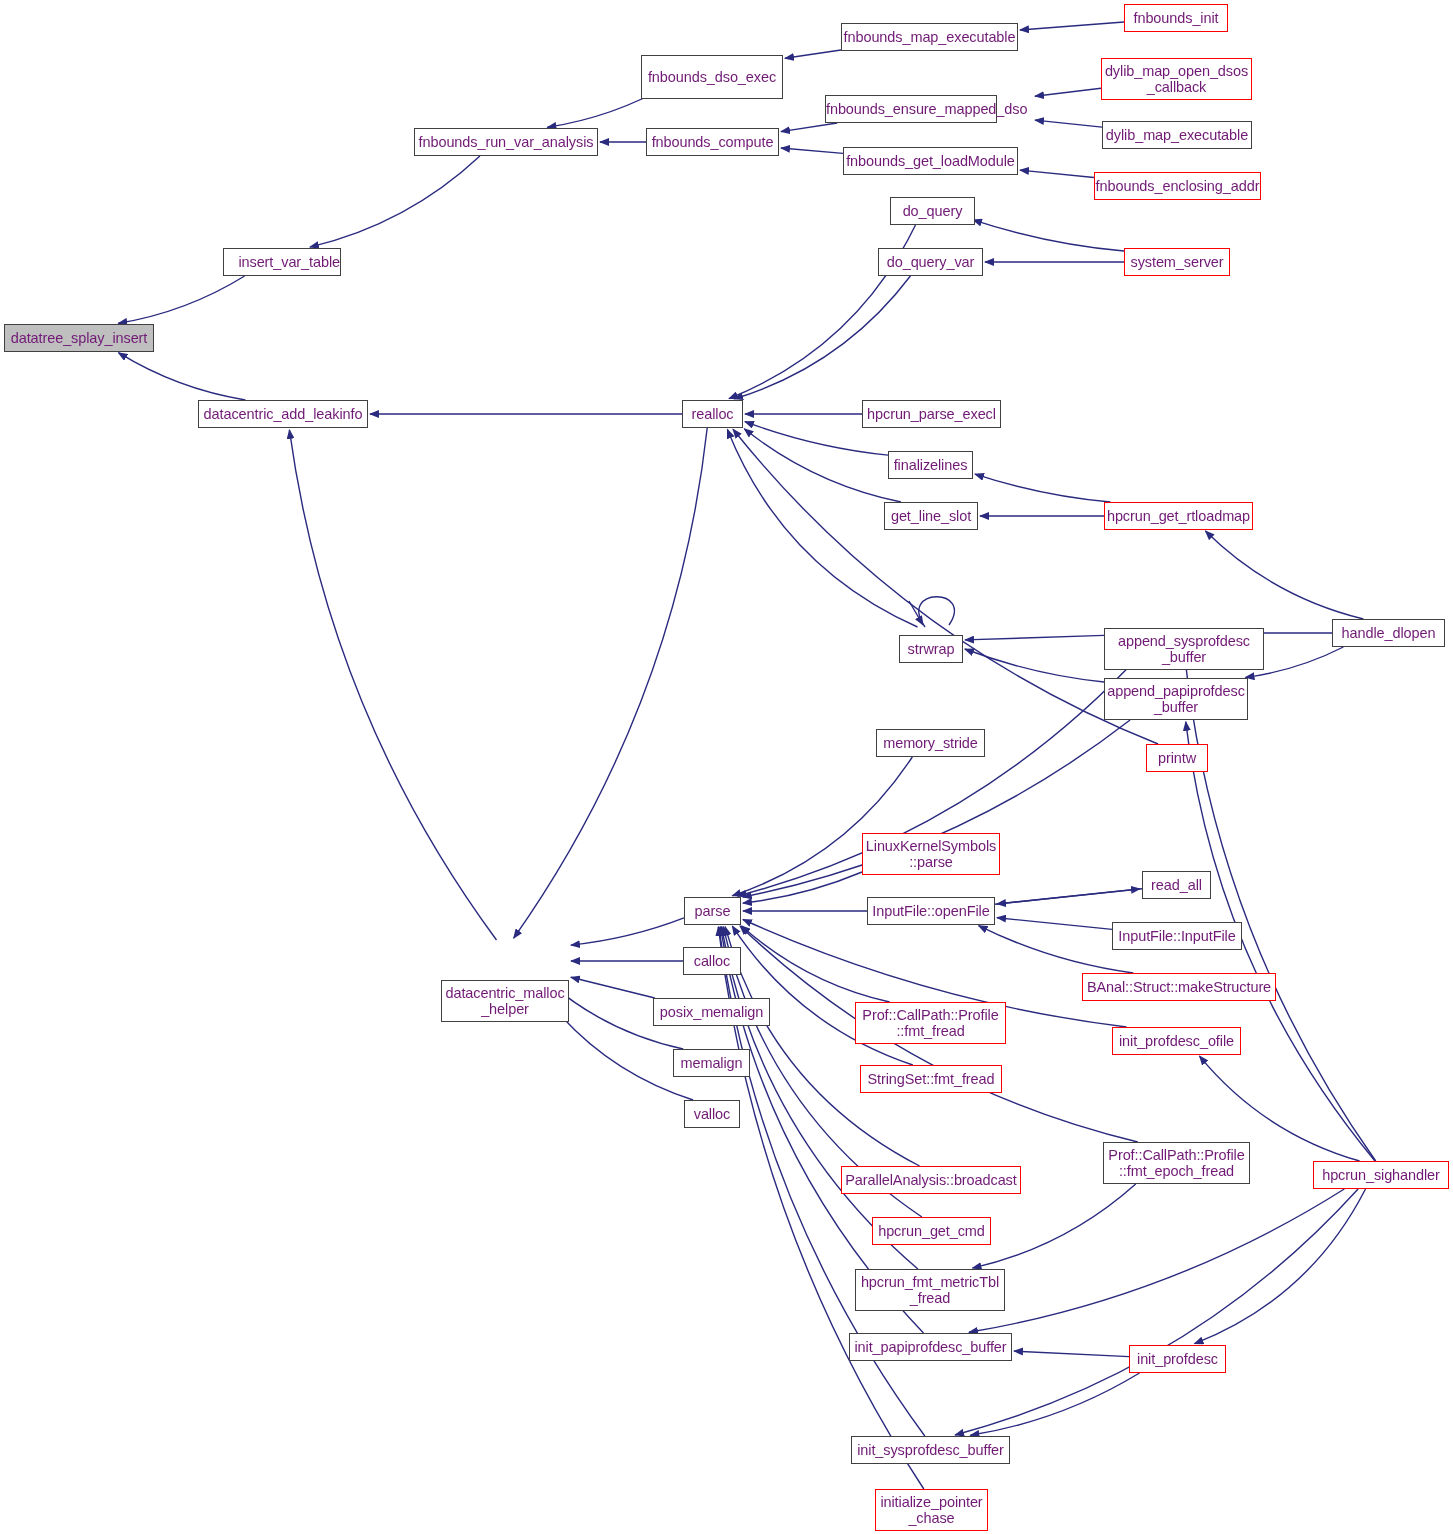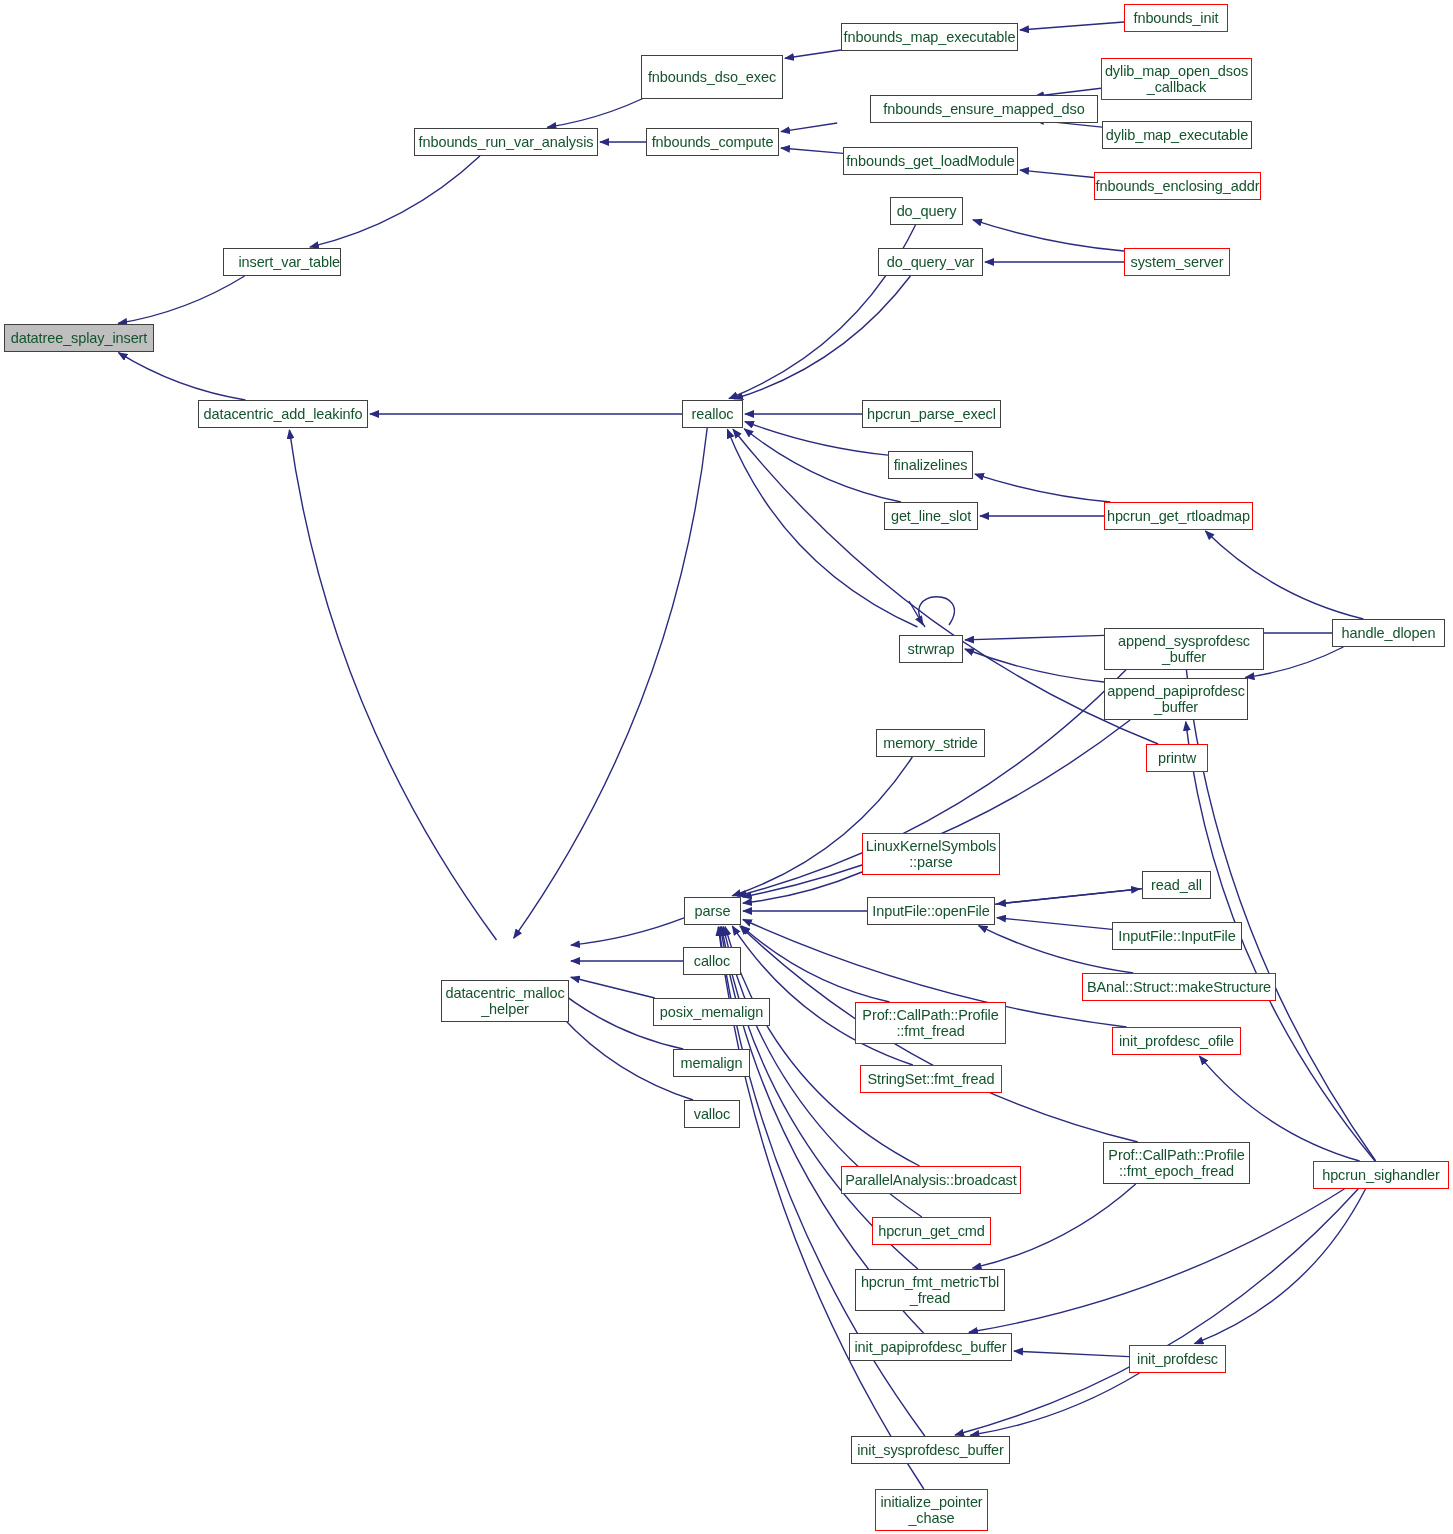--- a/index.html
+++ b/index.html
@@ -27,21 +27,21 @@
   .node-box {
     position: absolute;
     box-sizing: border-box;
     display: flex;
     align-items: center;
     justify-content: center;
     text-align: center;
     font-family: "Liberation Sans", sans-serif;
     font-size: 14.5px;
     line-height: 1.12;
-    color: #14532d;
+    color: #701a75;
     background: #ffffff;
     border: 1px solid #404040;
     white-space: pre;
     letter-spacing: -0.1px;
   }
   .node-box.red {
     border: 1px solid #ff0000;
   }
   .node-box.current {
     background: #bfbfbf;
@@ -132,28 +132,28 @@
       </g>
   </svg>
   <div id="node-layer">
       <div class="node-box current" style="left: 4px; top: 324px; width: 150px; height: 28px;"><span class="node-label">datatree_splay_insert</span></div>
       <div class="node-box" style="left: 223px; top: 248px; width: 118px; height: 28px; text-align: right;"><span class="node-label">insert_var_table</span></div>
       <div class="node-box" style="left: 198px; top: 400px; width: 170px; height: 28px;"><span class="node-label">datacentric_add_leakinfo</span></div>
       <div class="node-box" style="left: 414px; top: 128px; width: 184px; height: 28px;"><span class="node-label">fnbounds_run_var_analysis</span></div>
       <div class="node-box" style="left: 641px; top: 55px; width: 142px; height: 44px;"><span class="node-label">fnbounds_dso_exec</span></div>
       <div class="node-box" style="left: 646px; top: 128px; width: 133px; height: 28px;"><span class="node-label">fnbounds_compute</span></div>
       <div class="node-box" style="left: 841px; top: 23px; width: 177px; height: 28px;"><span class="node-label">fnbounds_map_executable</span></div>
-      <div class="node-box" style="left: 870px; top: 95px; width: 228px; height: 28px;"><span class="node-label">fnbounds_ensure_mapped_dso</span></div>
+      <div class="node-box" style="left: 825px; top: 95px; width: 172px; height: 28px;"><span class="node-label">fnbounds_ensure_mapped_dso</span></div>
       <div class="node-box" style="left: 843px; top: 147px; width: 175px; height: 28px;"><span class="node-label">fnbounds_get_loadModule</span></div>
       <div class="node-box red" style="left: 1124px; top: 4px; width: 104px; height: 28px;"><span class="node-label">fnbounds_init</span></div>
       <div class="node-box red" style="left: 1101px; top: 58px; width: 151px; height: 42px;"><span class="node-label">dylib_map_open_dsos
 _callback</span></div>
       <div class="node-box" style="left: 1102px; top: 121px; width: 150px; height: 28px;"><span class="node-label">dylib_map_executable</span></div>
       <div class="node-box red" style="left: 1094px; top: 172px; width: 167px; height: 28px;"><span class="node-label">fnbounds_enclosing_addr</span></div>
-      <div class="node-box" style="left: 890px; top: 197px; width: 73px; height: 28px;"><span class="node-label">do_query</span></div>
+      <div class="node-box" style="left: 890px; top: 197px; width: 85px; height: 28px;"><span class="node-label">do_query</span></div>
       <div class="node-box" style="left: 878px; top: 248px; width: 105px; height: 28px;"><span class="node-label">do_query_var</span></div>
       <div class="node-box red" style="left: 1124px; top: 248px; width: 106px; height: 28px;"><span class="node-label">system_server</span></div>
       <div class="node-box" style="left: 682px; top: 400px; width: 61px; height: 28px;"><span class="node-label">realloc</span></div>
       <div class="node-box" style="left: 862px; top: 400px; width: 139px; height: 28px;"><span class="node-label">hpcrun_parse_execl</span></div>
       <div class="node-box" style="left: 888px; top: 451px; width: 85px; height: 28px;"><span class="node-label">finalizelines</span></div>
       <div class="node-box" style="left: 884px; top: 502px; width: 94px; height: 28px;"><span class="node-label">get_line_slot</span></div>
       <div class="node-box red" style="left: 1104px; top: 502px; width: 149px; height: 28px;"><span class="node-label">hpcrun_get_rtloadmap</span></div>
       <div class="node-box" style="left: 899px; top: 627px; width: 64px; height: 28px; margin-top: 8px;"><span class="node-label">strwrap</span></div>
       <div class="node-box" style="left: 1104px; top: 628px; width: 160px; height: 42px;"><span class="node-label">append_sysprofdesc
 _buffer</span></div>

